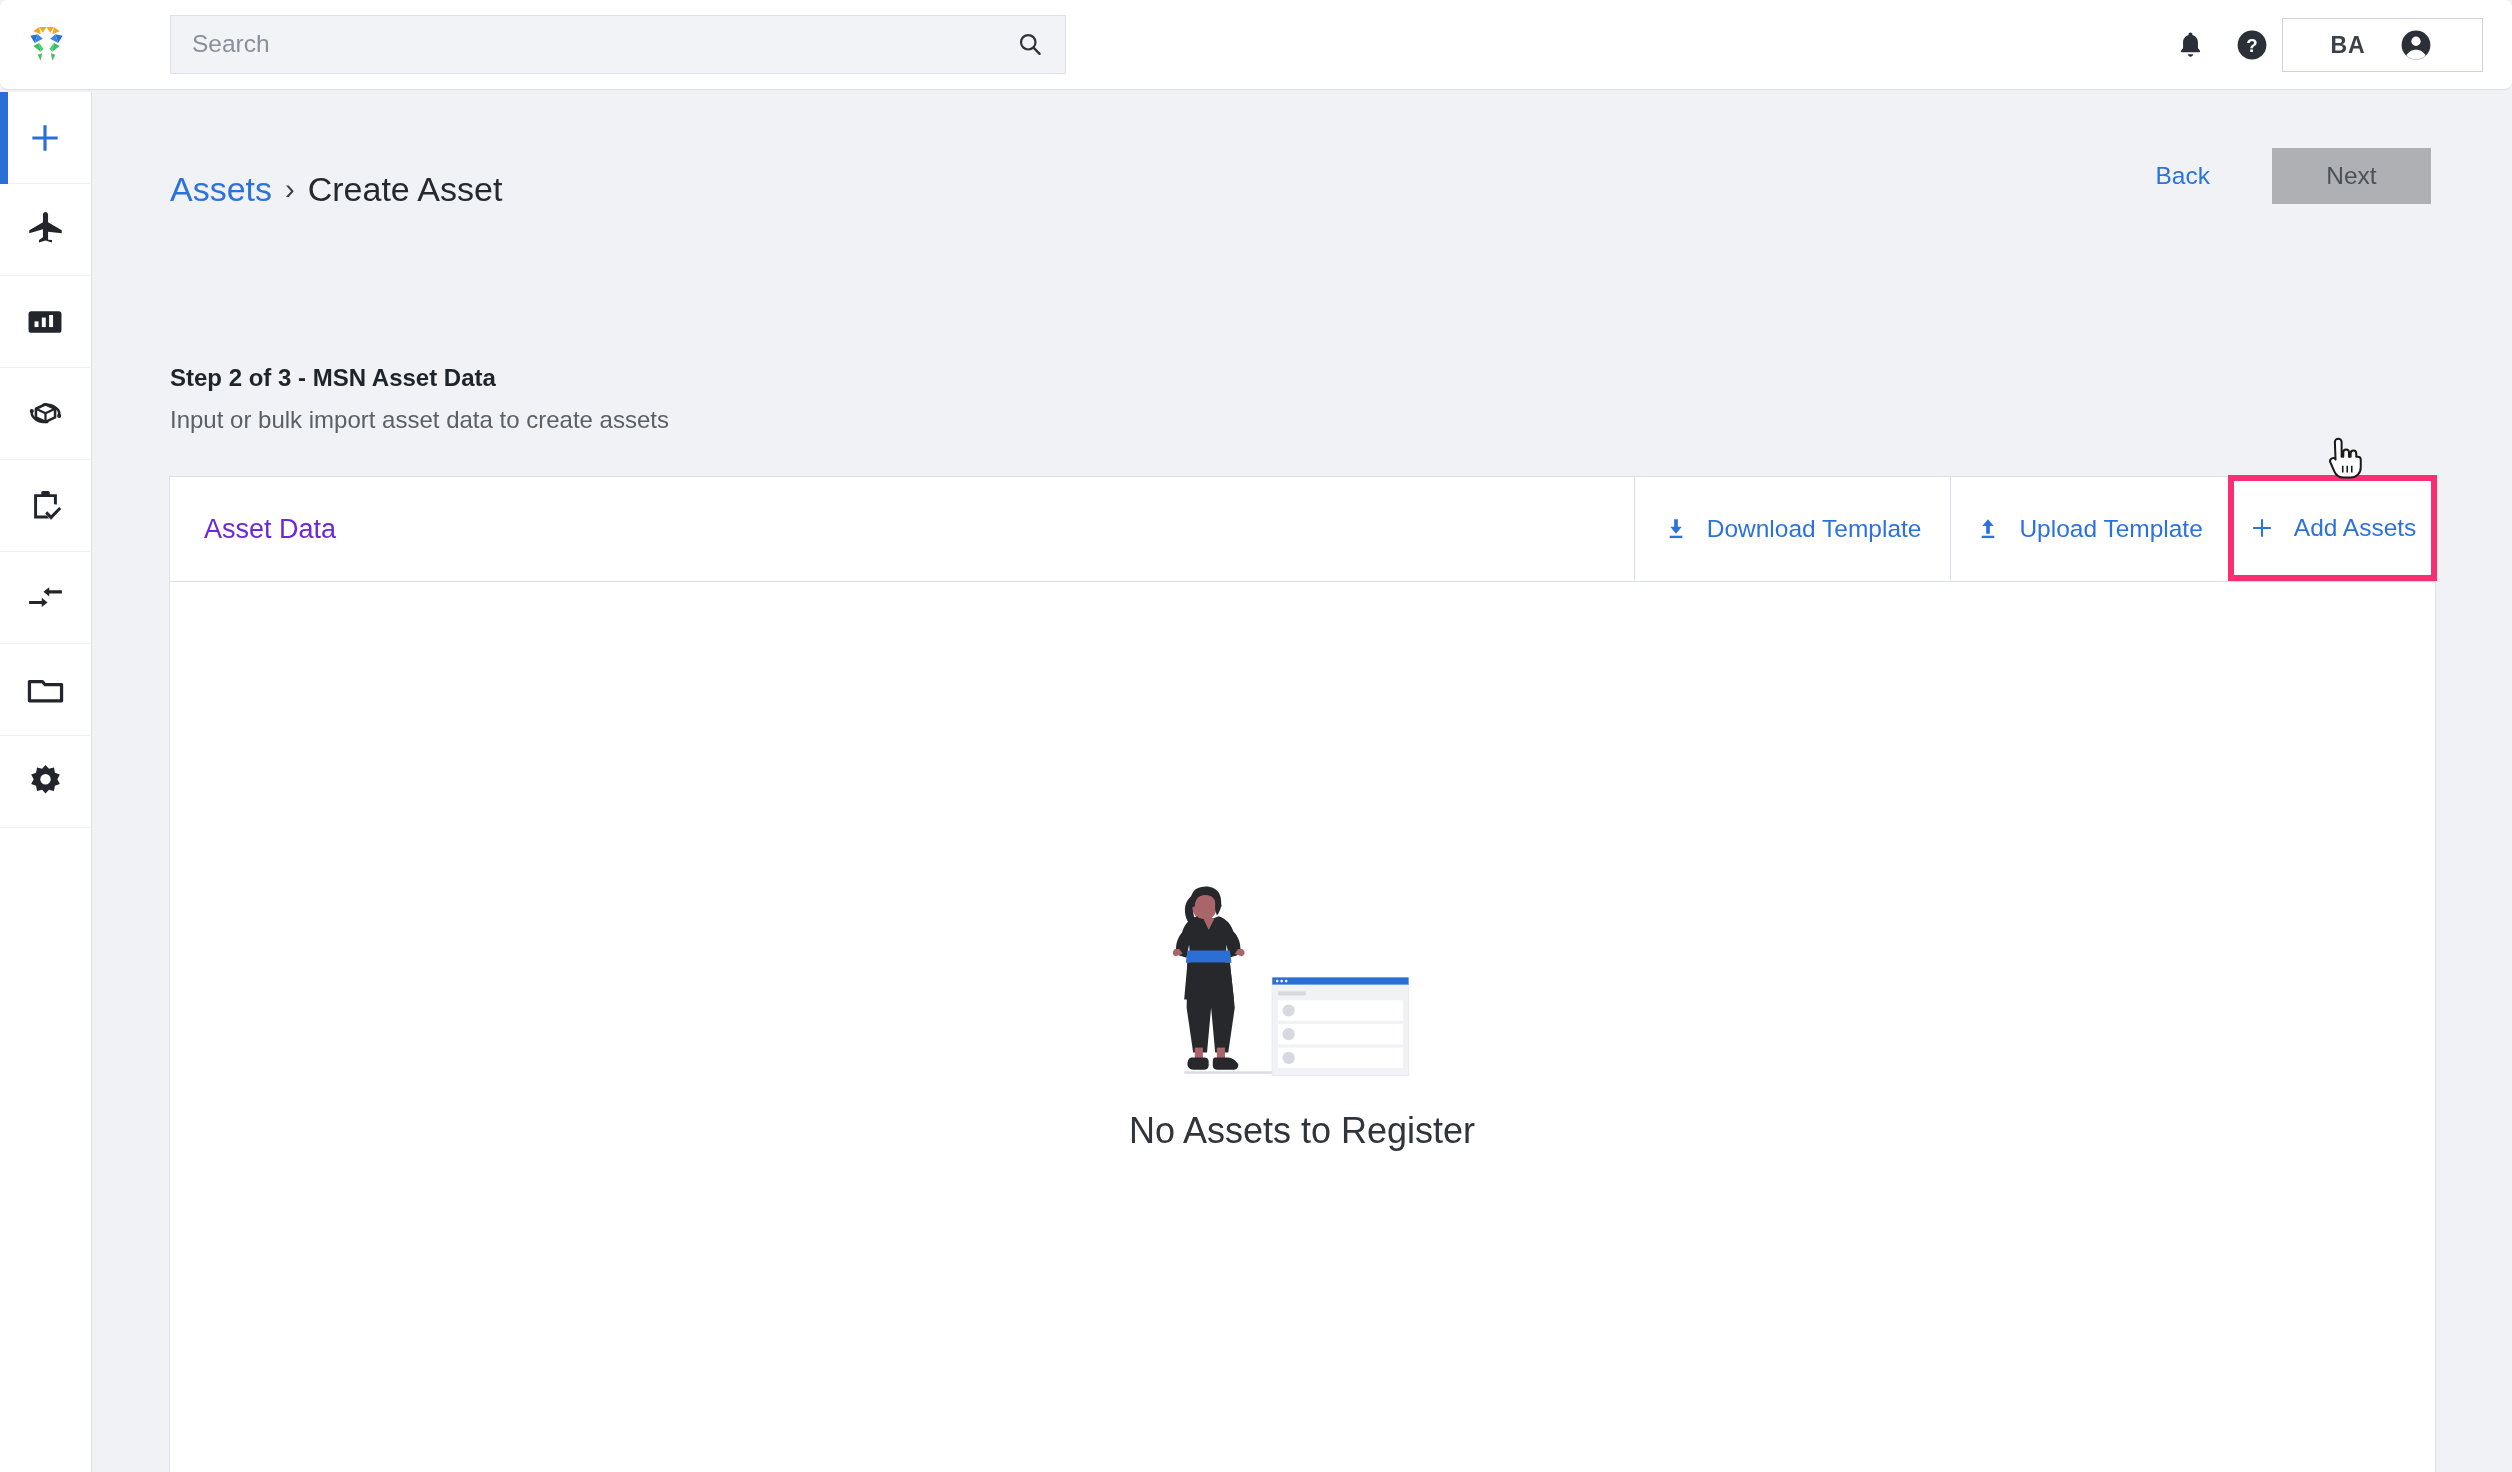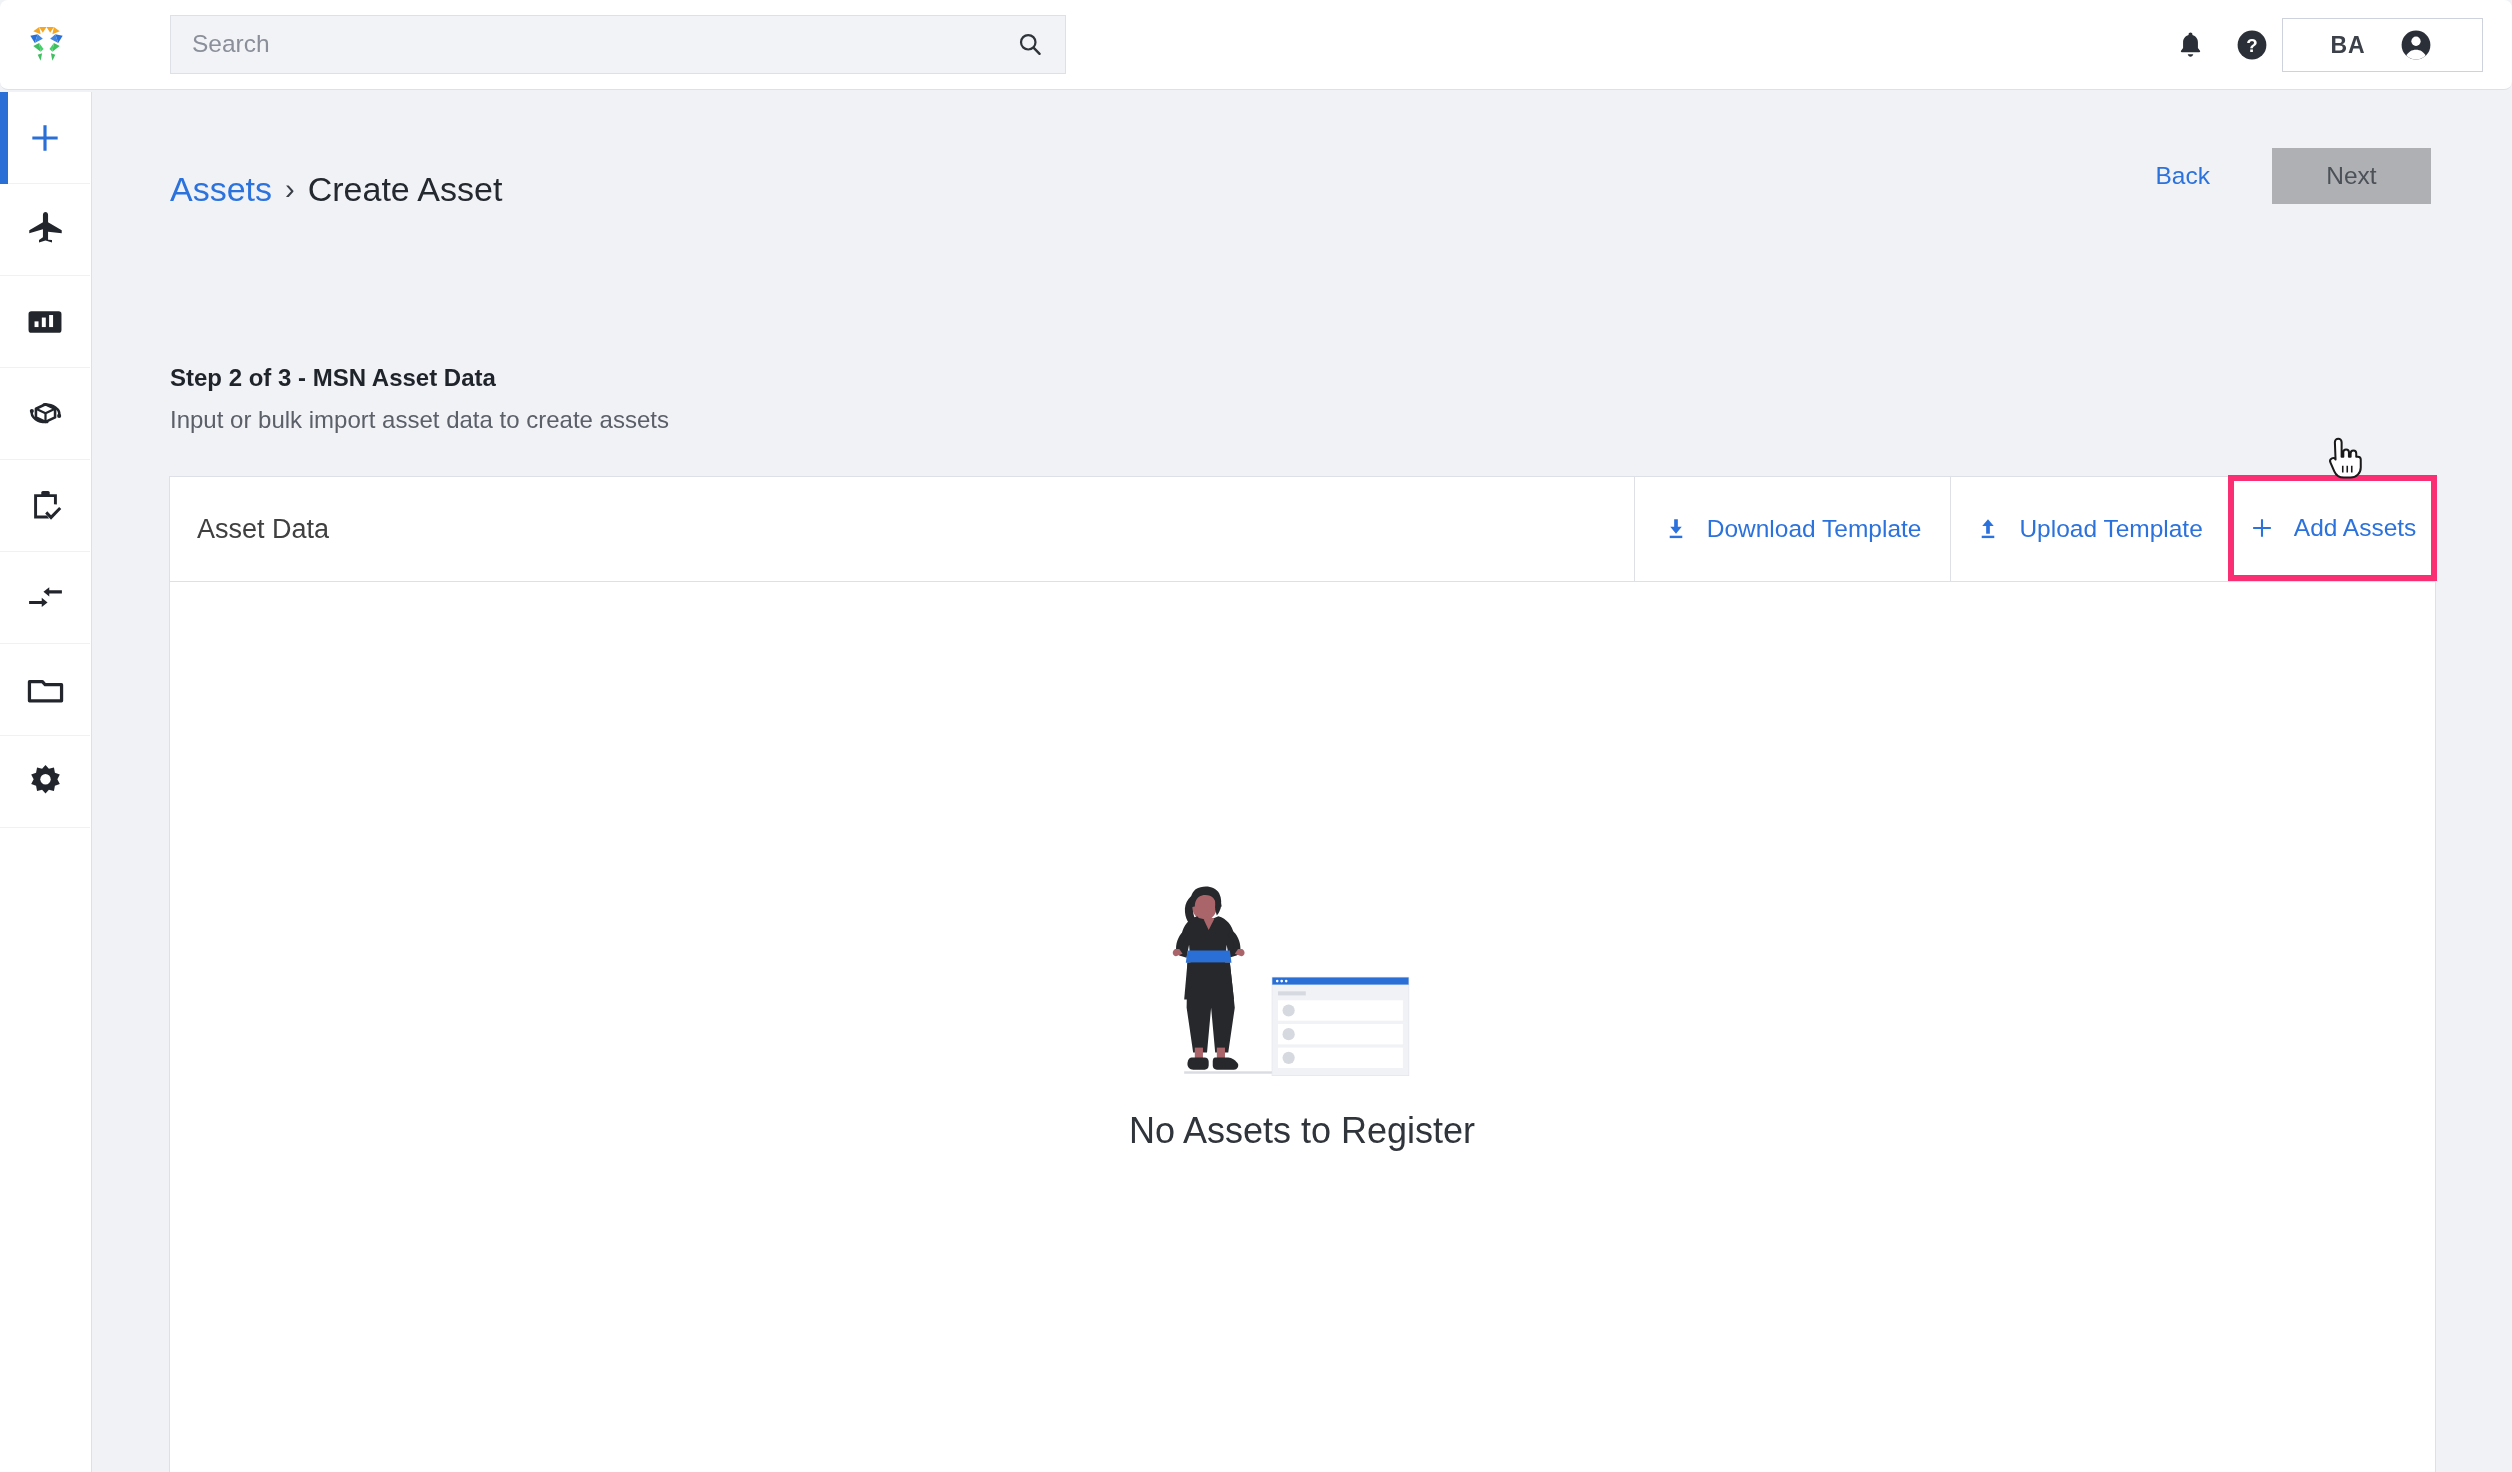--- a/index.html
+++ b/index.html
@@ -132,22 +132,22 @@
   }
   .card-head {
     position: relative;
     height: 105px;
     display: flex; align-items: stretch;
     border-bottom: 1.6px solid #DDE0E7;
   }
   .card-title {
     flex: 1;
     display: flex; align-items: center;
-    padding-left: 27px;
-    font-size: 27px; color: #404040;
+    padding-left: 34px;
+    font-size: 27px; color: #6d28d9;
   }
   .tool-btn {
     display: flex; align-items: center; justify-content: center;
     gap: 18px;
     border-left: 1.6px solid #DDE0E7;
     font-size: 24.5px; color: #2B72DD;
     cursor: pointer;
     background: #FFFFFF;
     font-family: "Liberation Sans", sans-serif;
   }

